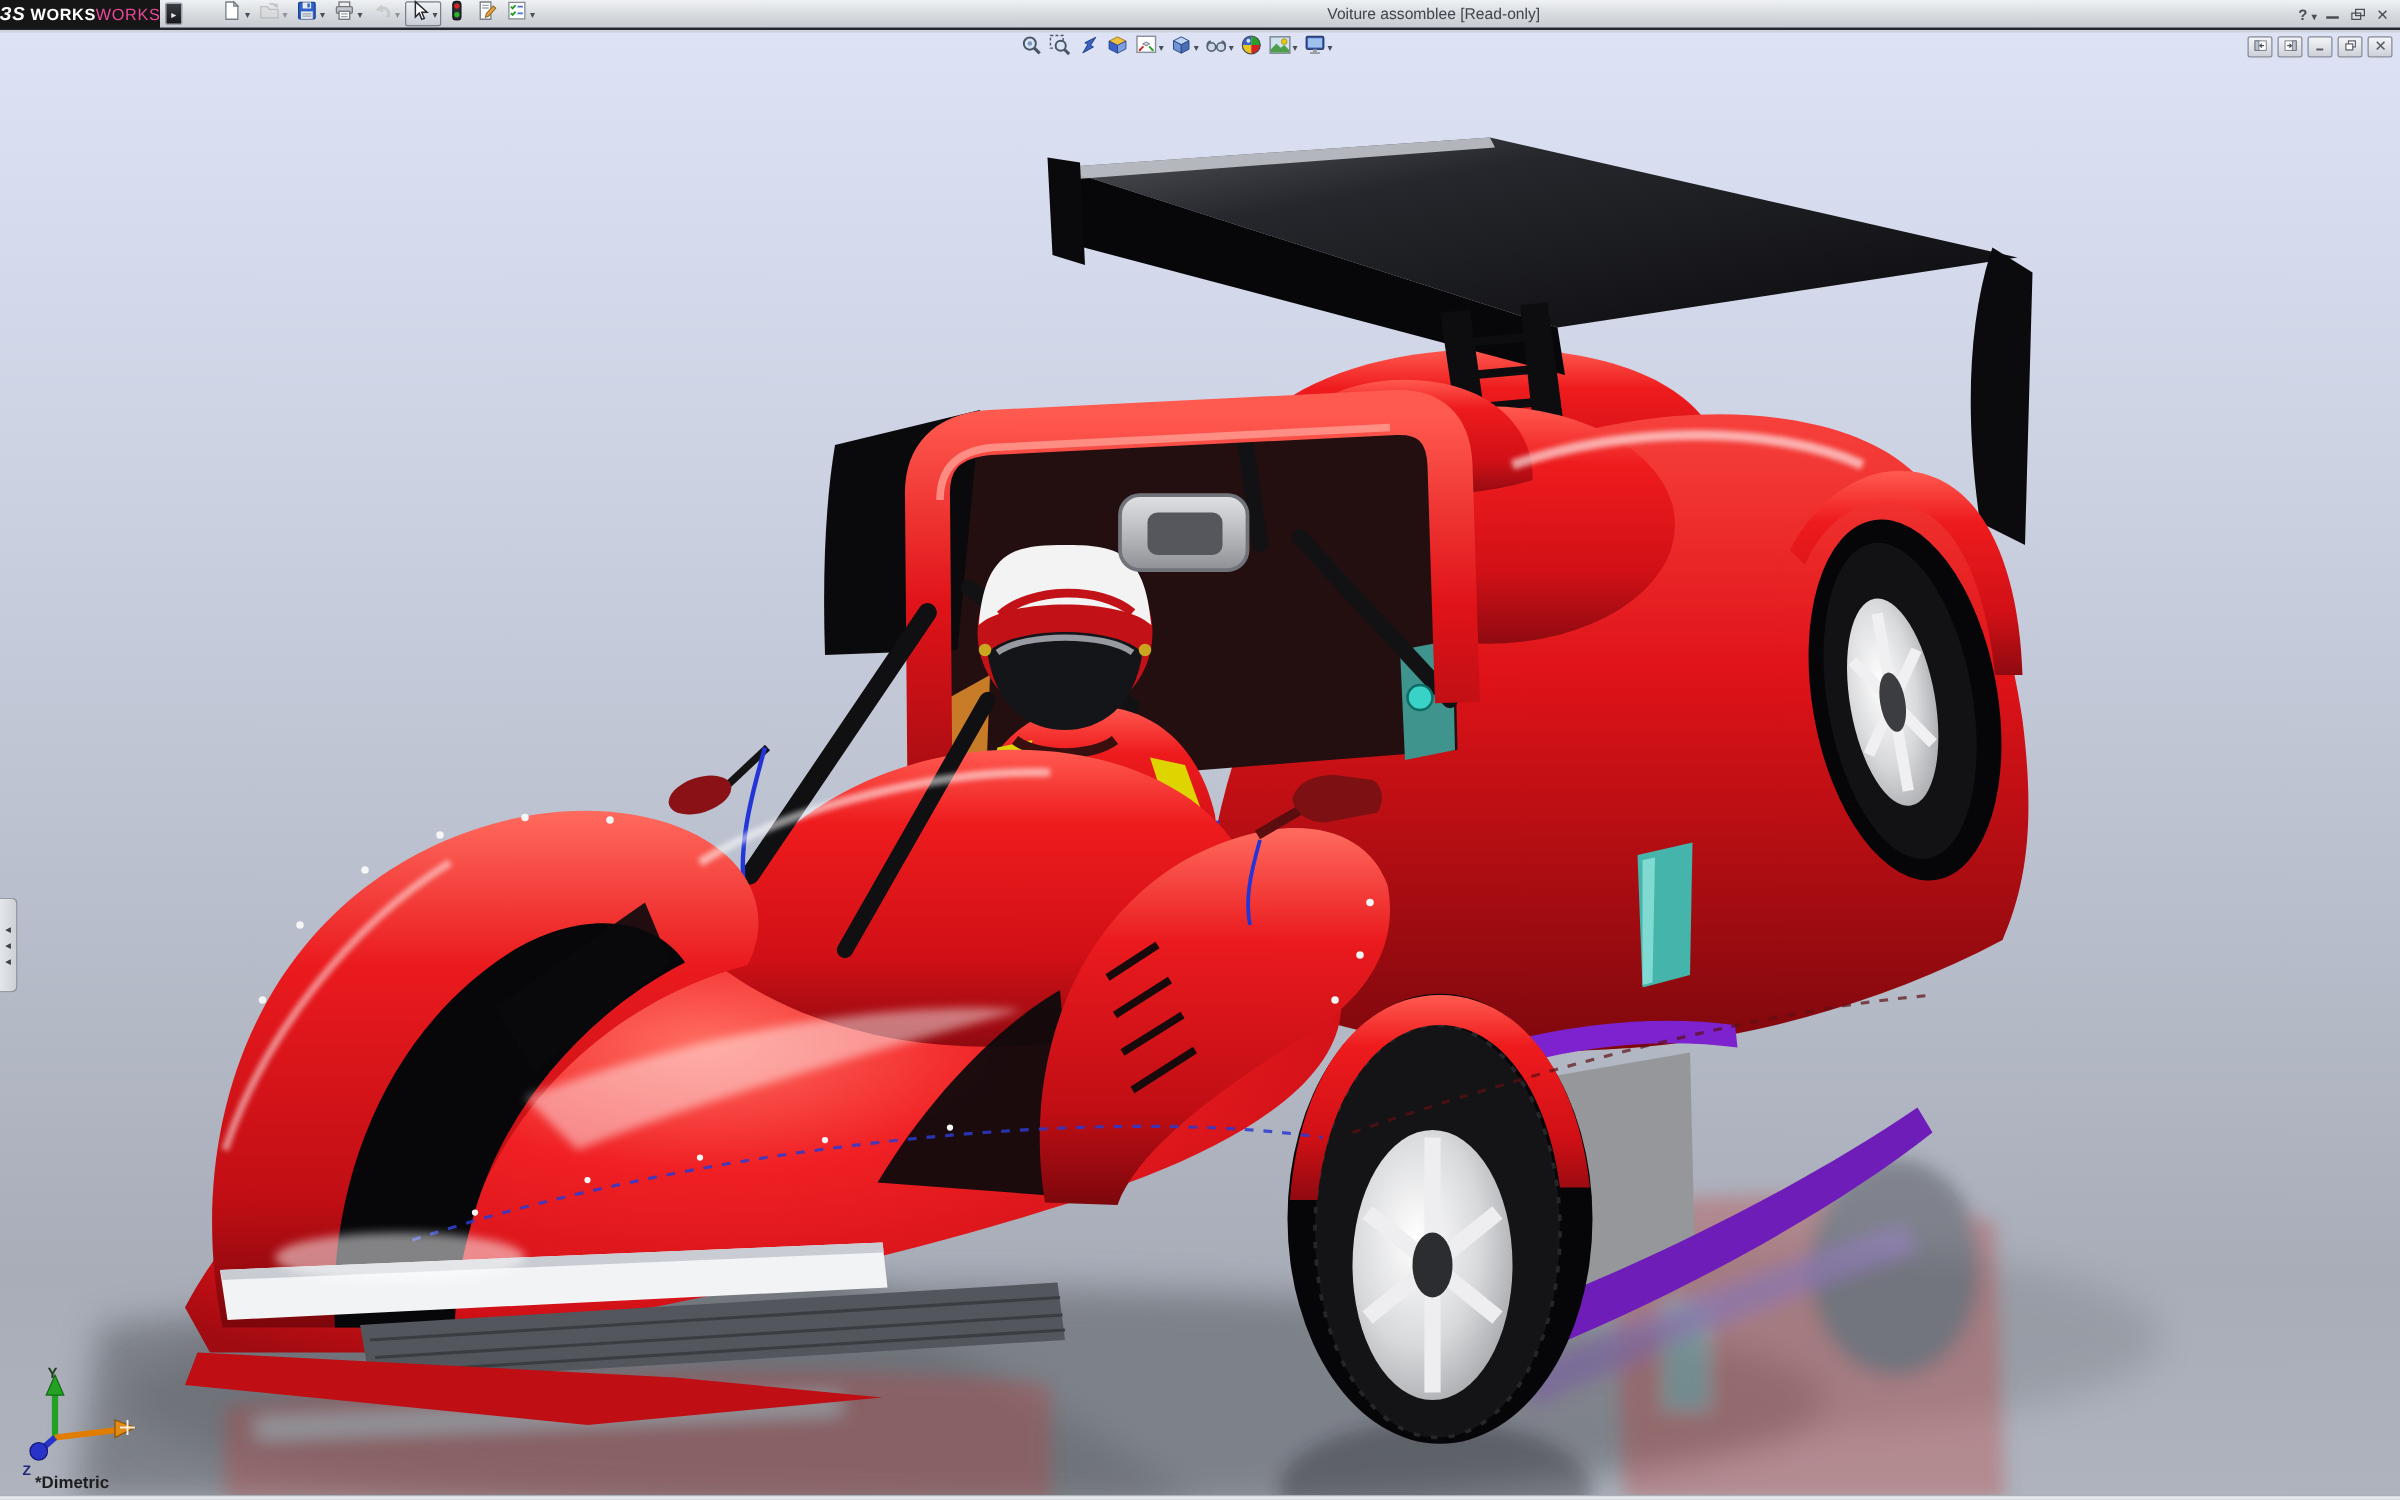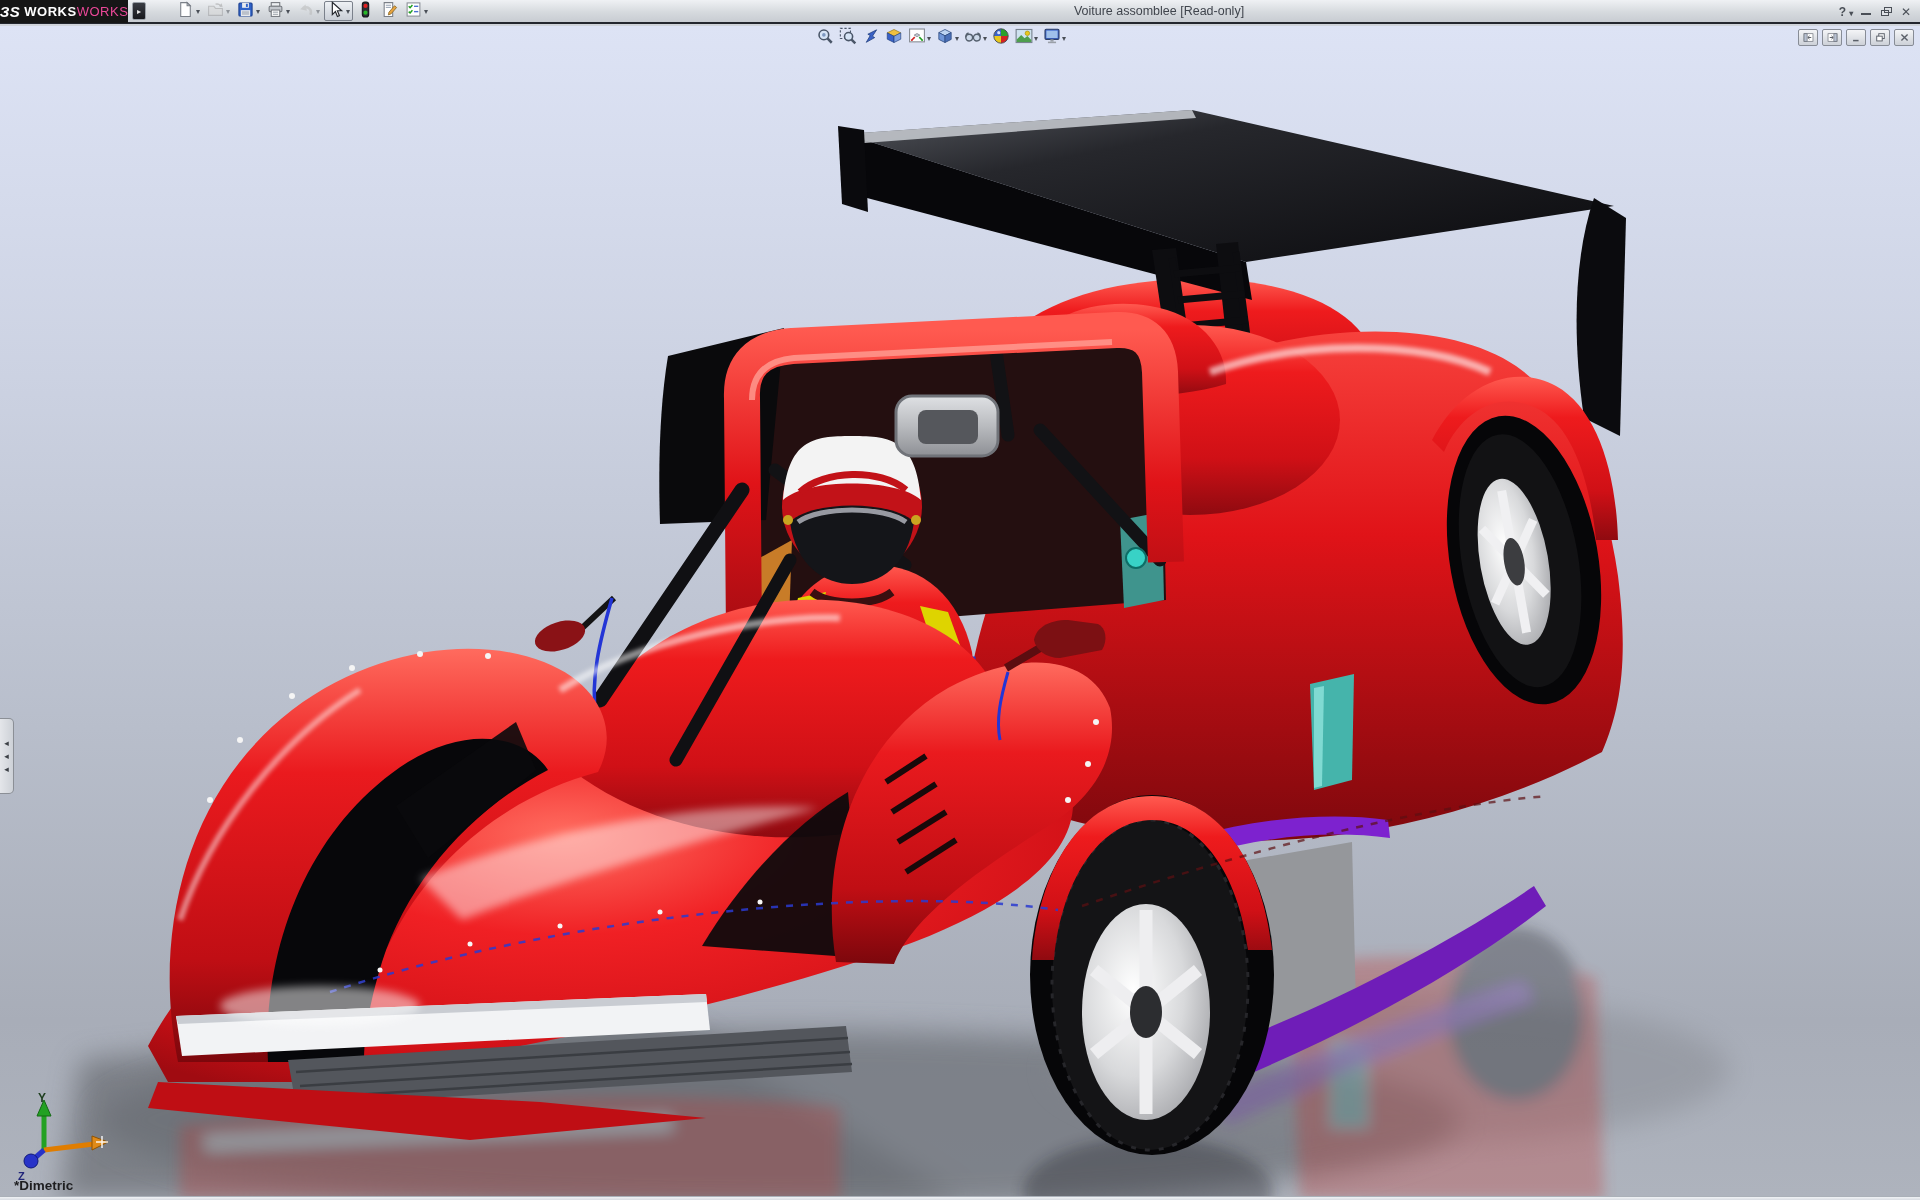--- a/index.html
+++ b/index.html
@@ -21,21 +21,21 @@
     background:linear-gradient(#3a3d44,#17181c);color:#e8e8e8;font-size:8px;
     display:flex;align-items:center;justify-content:center;border-radius:2px;}
   #main-toolbar{display:flex;align-items:center;margin-left:28px;gap:1px;}
   .tbtn{display:flex;align-items:center;height:20px;padding:1px 2px;border:1px solid transparent;}
   .tbtn svg{width:17px;height:17px;}
   .tbtn .caret{font-size:8px;color:#4a4f57;margin-left:2px;}
   .tbtn.pressed{background:linear-gradient(#eef1f5,#c9ced6);border:1px solid #7b818b;border-radius:2px;}
   .tbtn.disabled svg{opacity:.5;filter:grayscale(.9);}
   .tbtn.disabled .caret{opacity:.5;}
   #title-text{position:absolute;left:1147px;top:4px;transform:translateX(-50%);
-    font-size:12.5px;color:#40454d;white-space:nowrap;margin-left:12px;}
+    font-size:12.5px;color:#40454d;white-space:nowrap;}
   #win-controls{position:absolute;right:6px;top:0;height:24px;display:flex;
     align-items:center;gap:4px;color:#4a4f57;}
   #win-controls .wc{min-width:16px;text-align:center;font-size:12px;cursor:default;}
   #win-controls .wc.help{font-weight:bold;}
   #win-controls .wc .cv{font-size:8px;}
   #win-controls .min-line{display:inline-block;width:10px;height:2px;background:#4a4f57;margin-bottom:1px;}
   #win-controls .restore-box{display:inline-block;position:relative;width:11px;height:9px;}
   #win-controls .restore-box i{position:absolute;border:1.6px solid #4a4f57;width:8px;height:6px;}
   #win-controls .restore-box i.b{left:0;top:3px;background:#dfe2e7;}
   #win-controls .restore-box i.f{left:3px;top:0;}
@@ -58,21 +58,21 @@
   .dbtn svg{width:13px;height:11px;}
 
   
   #left-tab{position:absolute;left:0;top:692px;width:14px;height:76px;
     background:linear-gradient(90deg,#e4e6ea,#cdd1d7);border:1px solid #8b8f96;border-left:none;
     border-radius:0 5px 5px 0;display:flex;flex-direction:column;align-items:center;
     justify-content:center;gap:4px;color:#3c4046;font-size:9px;line-height:1;}
 
   
   #triad{position:absolute;left:4px;top:1062px;}
-  #view-label{position:absolute;left:14px;top:1152px;font-size:13.5px;font-weight:bold;color:#1e1e20;}
+  #view-label{position:absolute;left:28px;top:1152px;font-size:13.5px;font-weight:bold;color:#1e1e20;}
 
   
   #status-strip{position:absolute;left:0;top:1196px;width:1920px;height:4px;
     background:linear-gradient(#f0f2f5,#d9dde3);border-top:1px solid #aab0b8;}
 </style>
 </head>
 <body>
 
 <div id="app">
 

